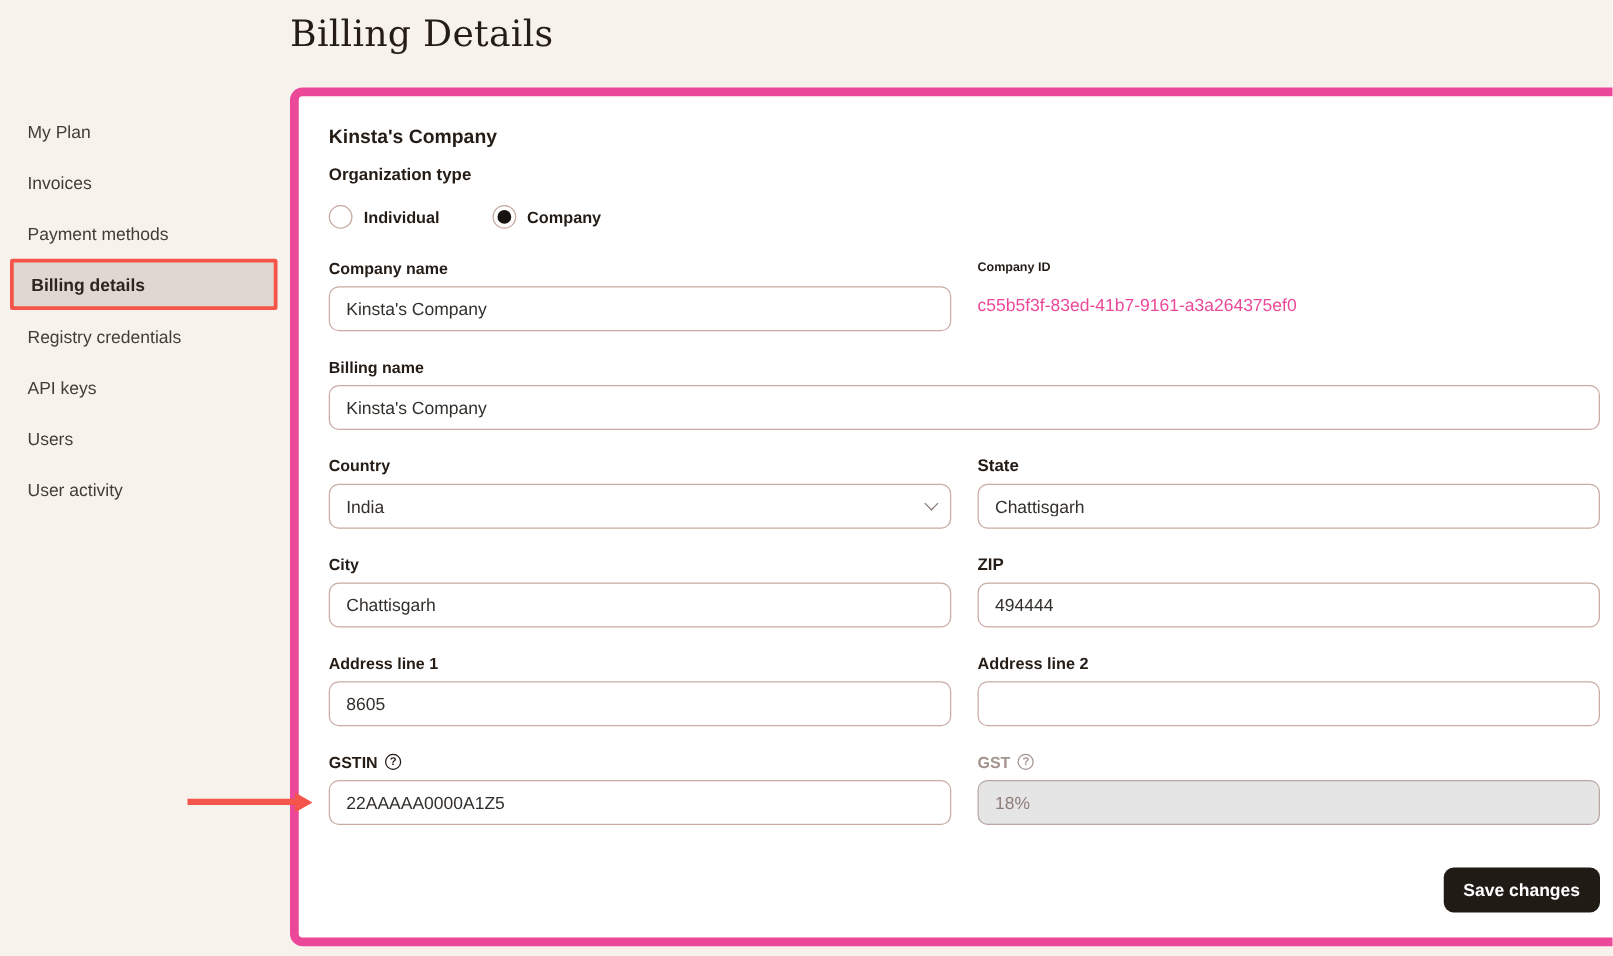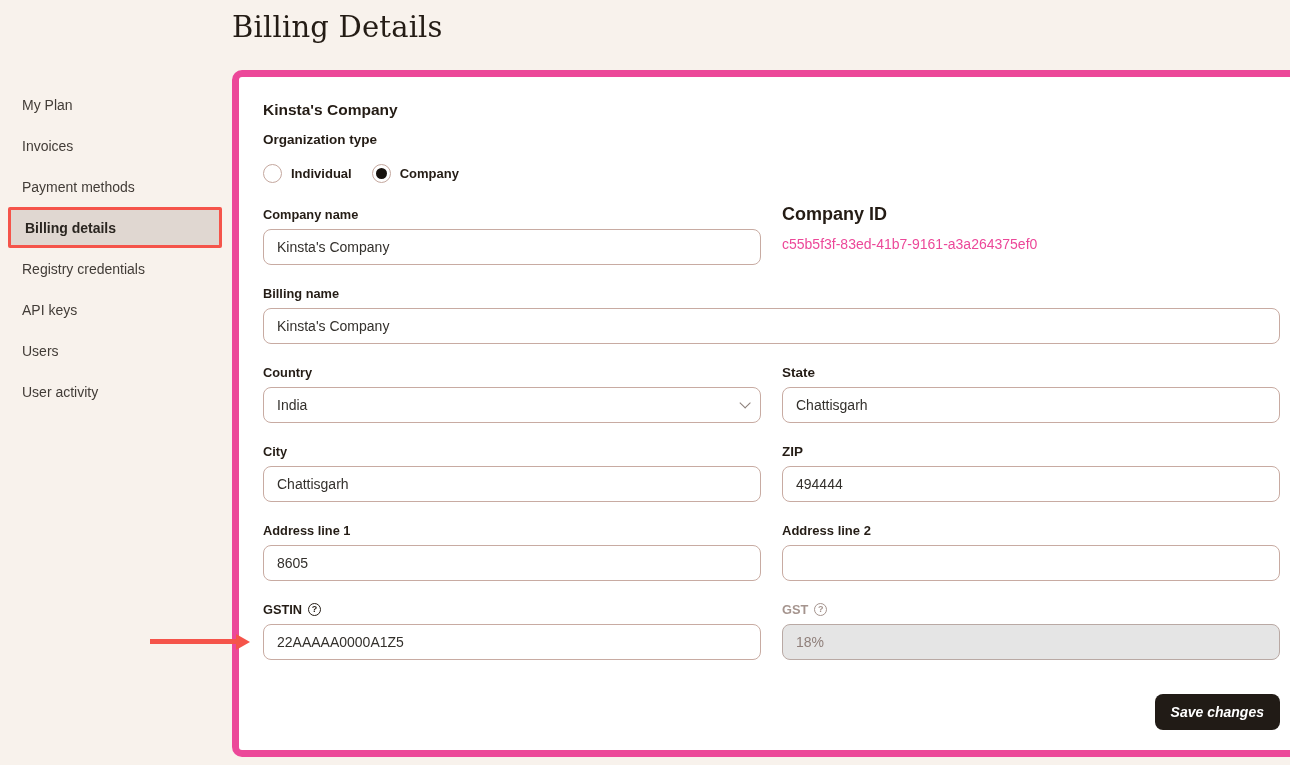--- a/index.html
+++ b/index.html
@@ -66,21 +66,21 @@
   }
   .org-label {
     margin-top: 13px;
     font-size: 13.5px;
     font-weight: 700;
   }
   .radio-row {
     margin-top: 17px;
     display: flex;
     align-items: center;
-    gap: 20px;
+    gap: 42px;
   }
   .radio-option {
     display: flex;
     align-items: center;
     gap: 9px;
     cursor: pointer;
   }
   .radio-circle {
     width: 19px; height: 19px;
     border: 1px solid #c4a79e;
@@ -178,21 +178,20 @@
     right: 24px; bottom: 20px;
     background: #211b16;
     color: #ffffff;
     border: none;
     border-radius: 8px;
     font-family: "Liberation Sans", sans-serif;
     font-size: 14px;
     font-weight: 700;
     padding: 10px 16px;
     cursor: pointer;
-    font-style: italic;
   }
 
   
   .anno-arrow {
     position: absolute;
     right: calc(100% + 27px);
     top: 37px;
     width: 86px;
     height: 5px;
     background: #f5544a;
@@ -242,21 +241,21 @@
   </div>
 
   <div class="form-grid">
 
     <div class="field">
       <div class="field-label">Company name</div>
       <input class="text-input" type="text" value="Kinsta's Company" style="">
     </div>
 
     <div class="field">
-      <div class="field-label" style="font-size:18px">Company ID</div>
+      <div class="field-label" style="font-size:10px">Company ID</div>
       <div class="static-value">c55b5f3f-83ed-41b7-9161-a3a264375ef0</div>
     </div>
 
     <div class="field span2">
       <div class="field-label">Billing name</div>
       <input class="text-input" type="text" value="Kinsta's Company" style="">
     </div>
 
     <div class="field">
       <div class="field-label">Country</div>

